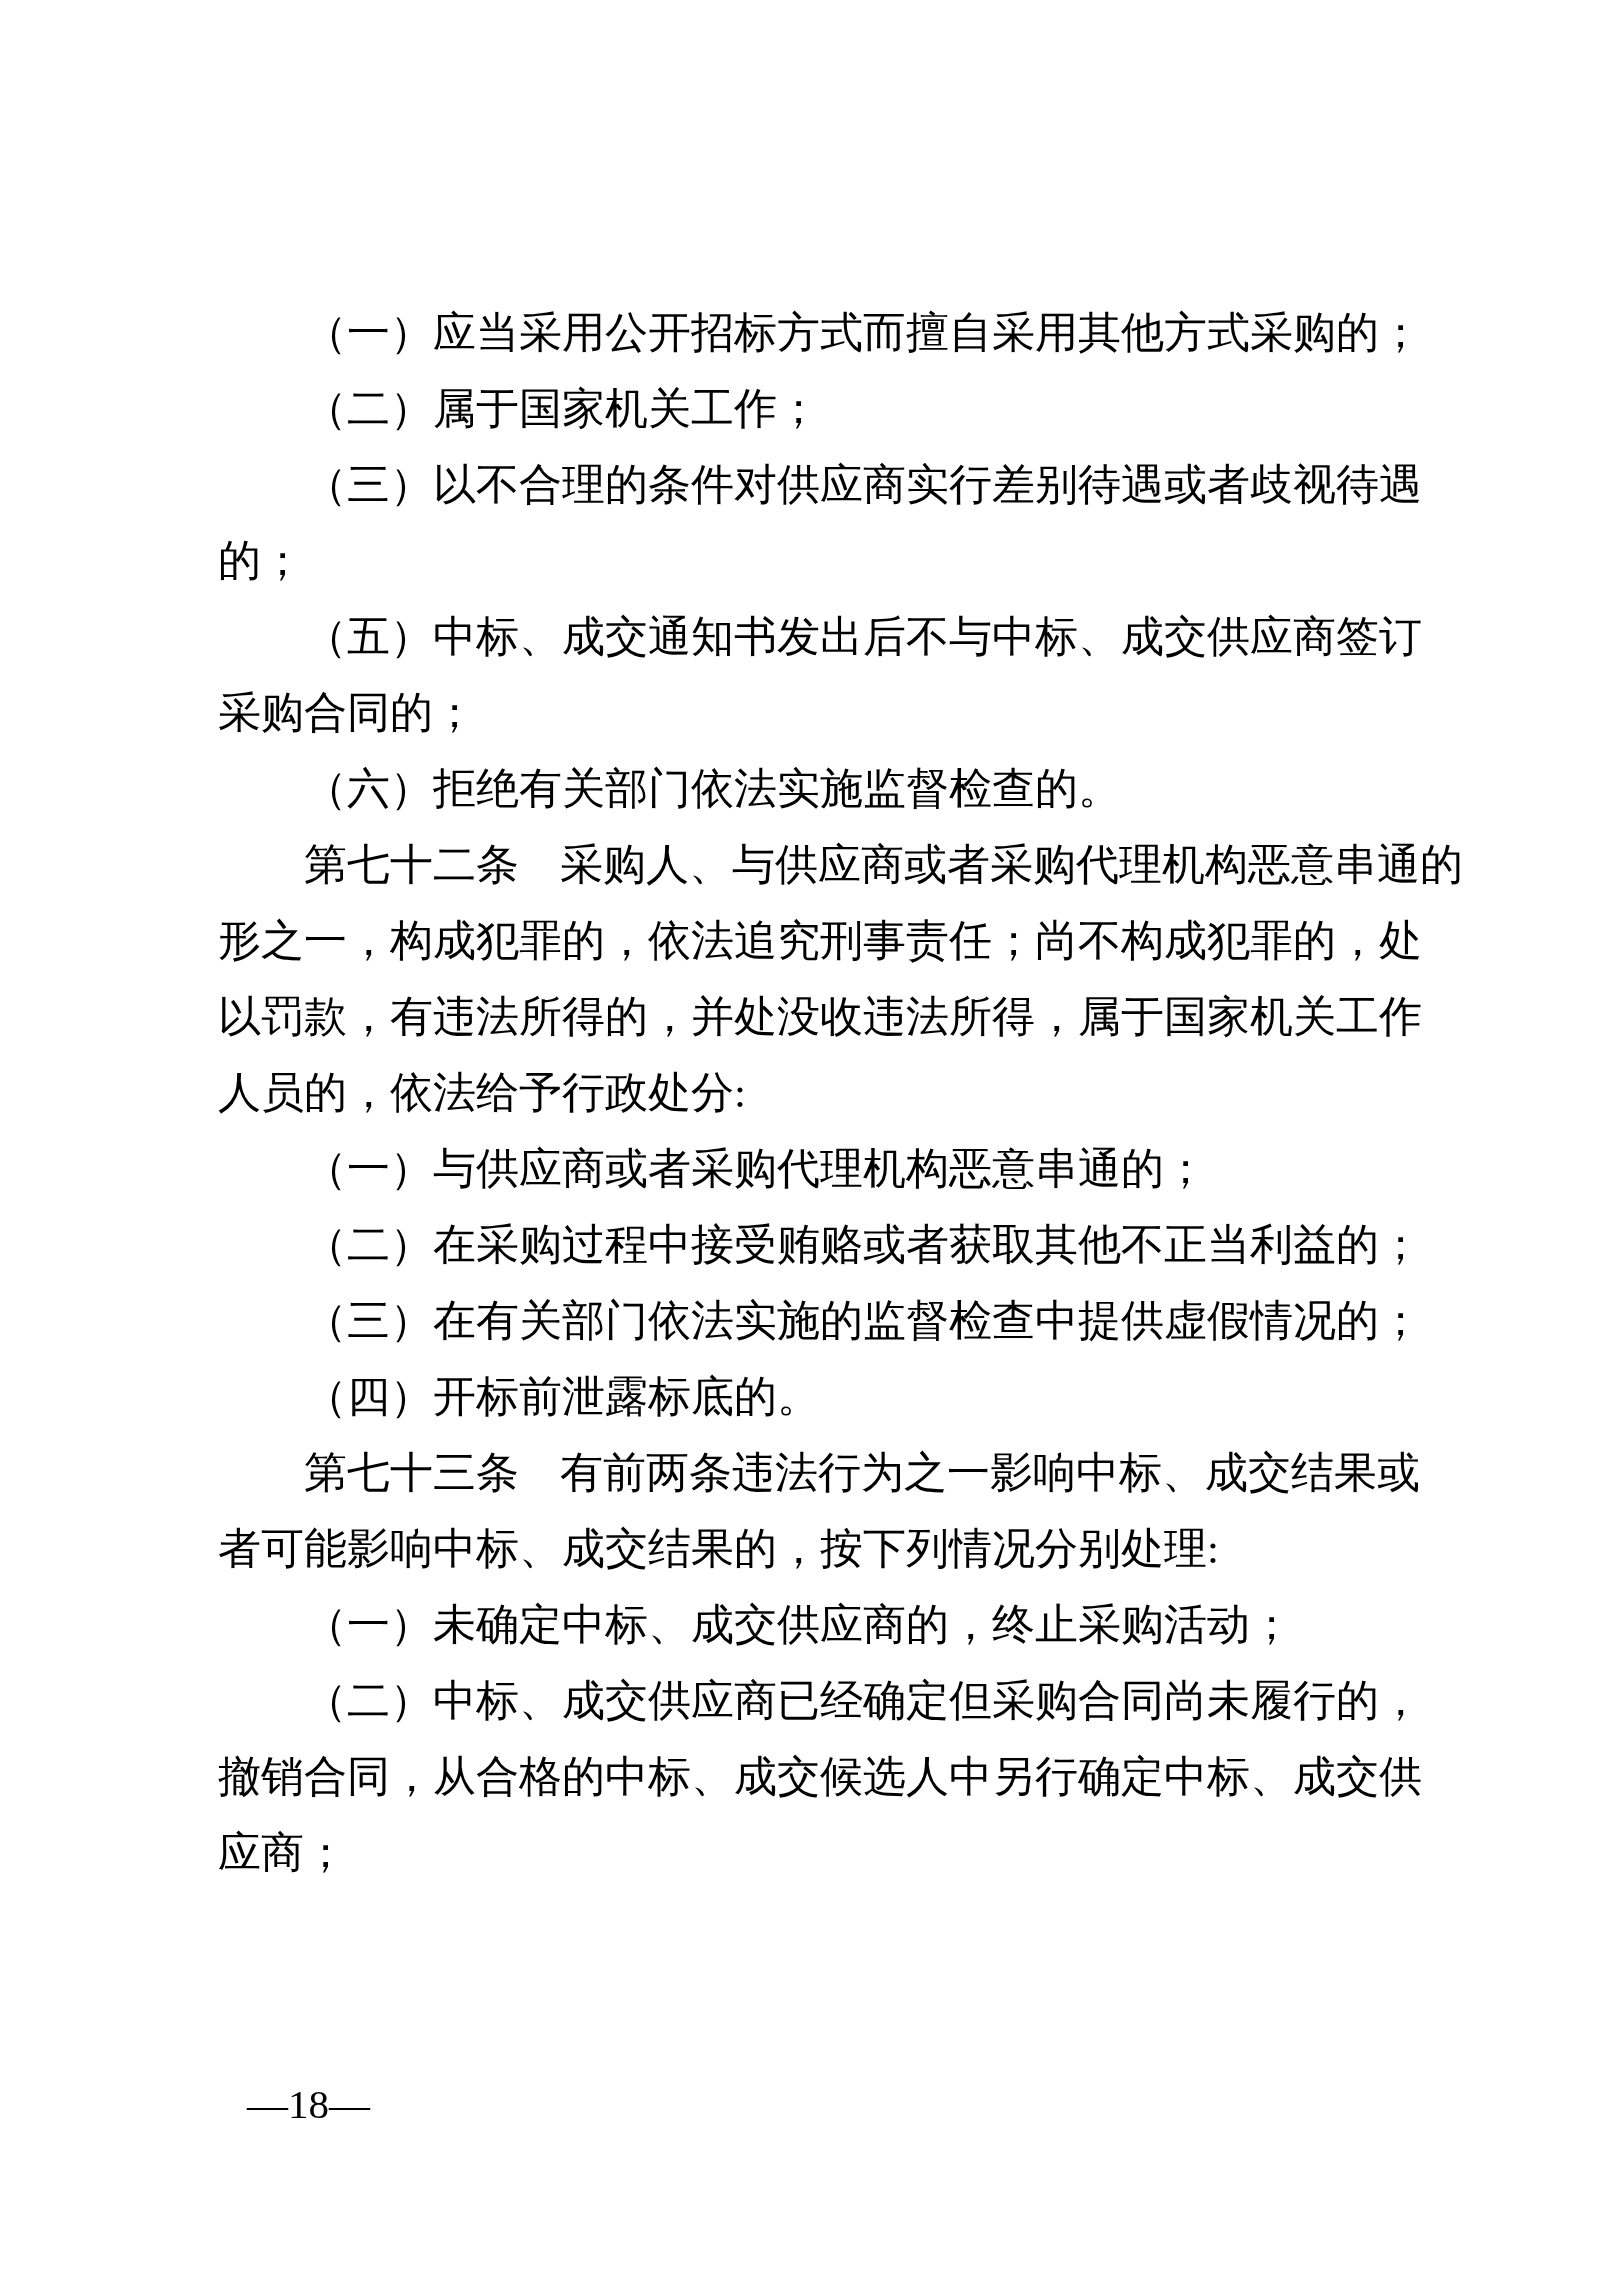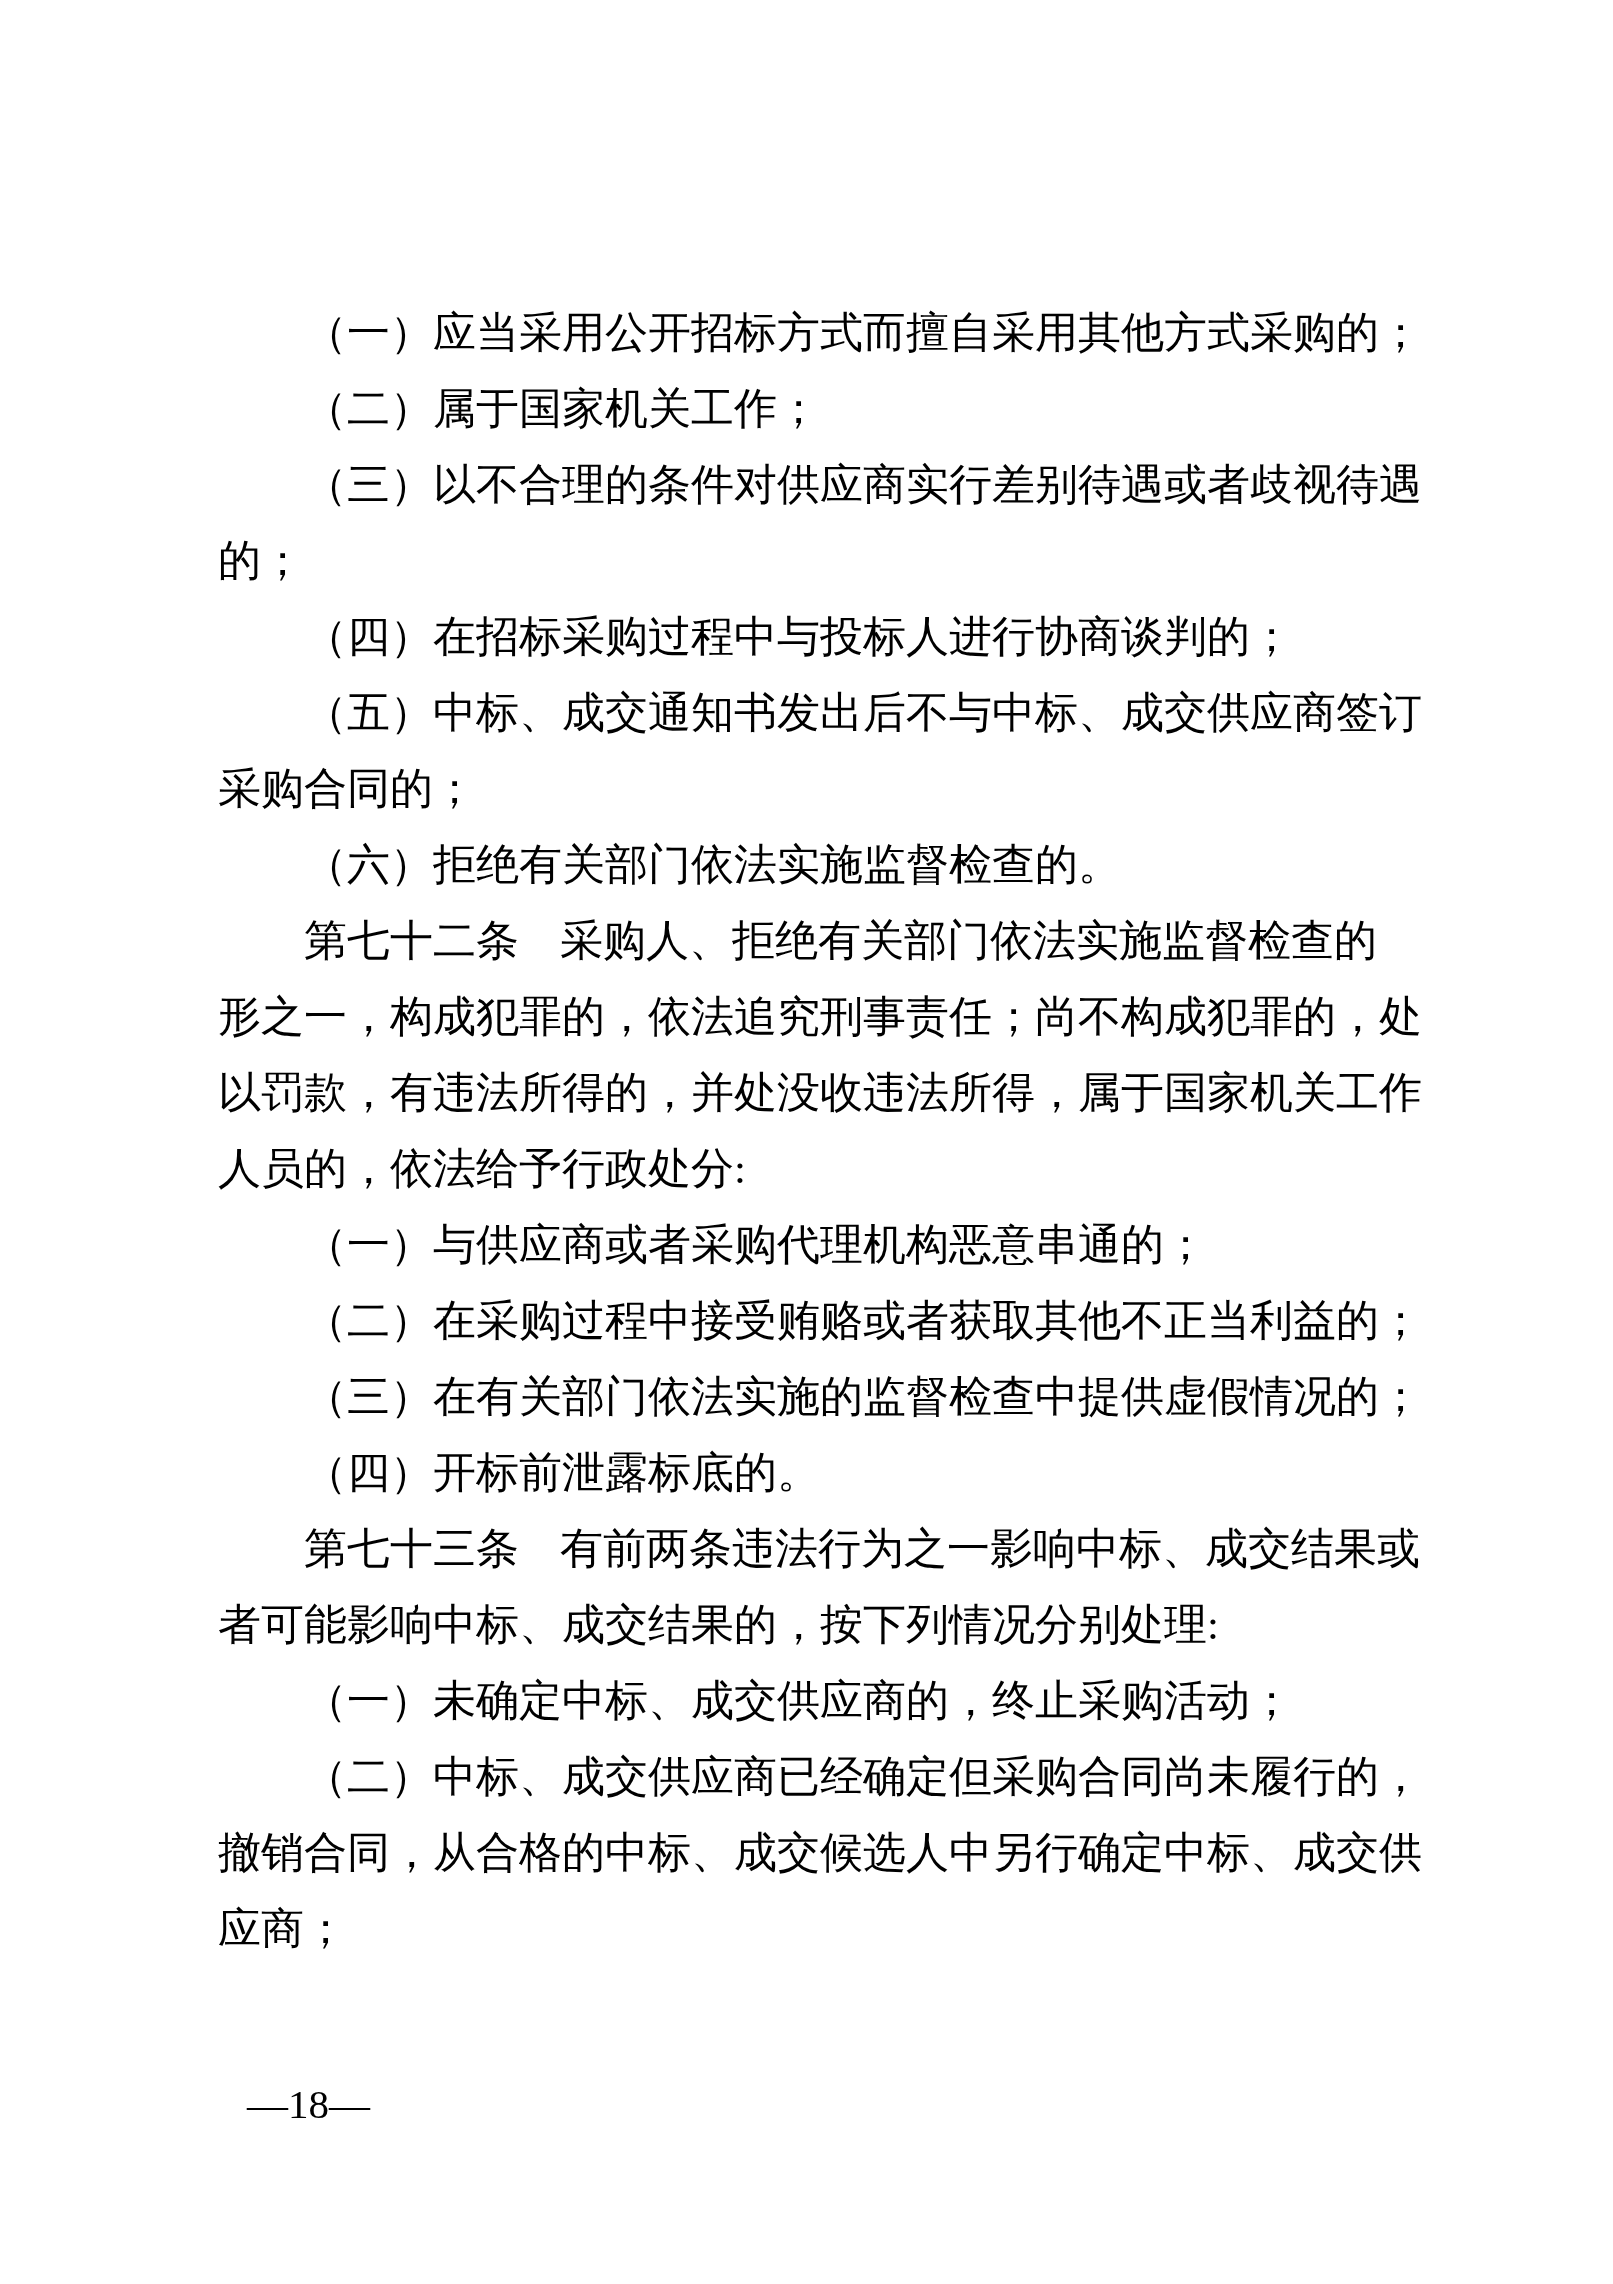--- a/index.html
+++ b/index.html
@@ -50,25 +50,24 @@
 </style>
 </head>
 <body>
 
 <div class="page">
   <div class="text-block">
     <div class="line indent"><span>（一）应当采用公开招标方式而擅自采用其他方式采购的；</span></div>
     <div class="line indent"><span>（二）属于国家机关工作；</span></div>
     <div class="line indent"><span>（三）以不合理的条件对供应商实行差别待遇或者歧视待遇</span></div>
     <div class="line"><span>的；</span></div>
-    <div class="line indent"><span>（四）在招标采购过程中与投标人进行协商谈判的；</span></div>
     <div class="line indent"><span>（五）中标、成交通知书发出后不与中标、成交供应商签订</span></div>
     <div class="line"><span>采购合同的；</span></div>
     <div class="line indent"><span>（六）拒绝有关部门依法实施监督检查的。</span></div>
-    <div class="line indent"><span class="article-no">第七十二条</span><span>采购人、拒绝有关部门依法实施监督检查的</span></div>
+    <div class="line indent"><span class="article-no">第七十二条</span><span>采购人、与供应商或者采购代理机构恶意串通的</span></div>
     <div class="line"><span>形之一，构成犯罪的，依法追究刑事责任；尚不构成犯罪的，处</span></div>
     <div class="line"><span>以罚款，有违法所得的，并处没收违法所得，属于国家机关工作</span></div>
     <div class="line"><span>人员的，依法给予行政处分:</span></div>
     <div class="line indent"><span>（一）与供应商或者采购代理机构恶意串通的；</span></div>
     <div class="line indent"><span>（二）在采购过程中接受贿赂或者获取其他不正当利益的；</span></div>
     <div class="line indent"><span>（三）在有关部门依法实施的监督检查中提供虚假情况的；</span></div>
     <div class="line indent"><span>（四）开标前泄露标底的。</span></div>
     <div class="line indent"><span class="article-no">第七十三条</span><span>有前两条违法行为之一影响中标、成交结果或</span></div>
     <div class="line"><span>者可能影响中标、成交结果的，按下列情况分别处理:</span></div>
     <div class="line indent"><span>（一）未确定中标、成交供应商的，终止采购活动；</span></div>

